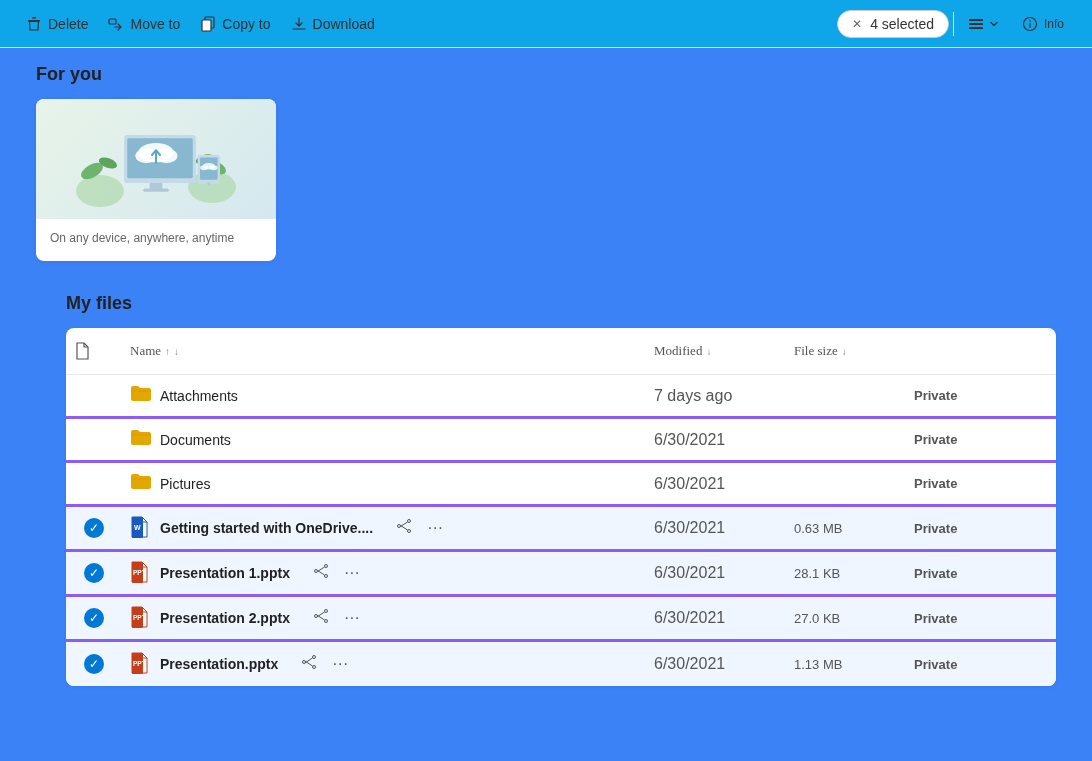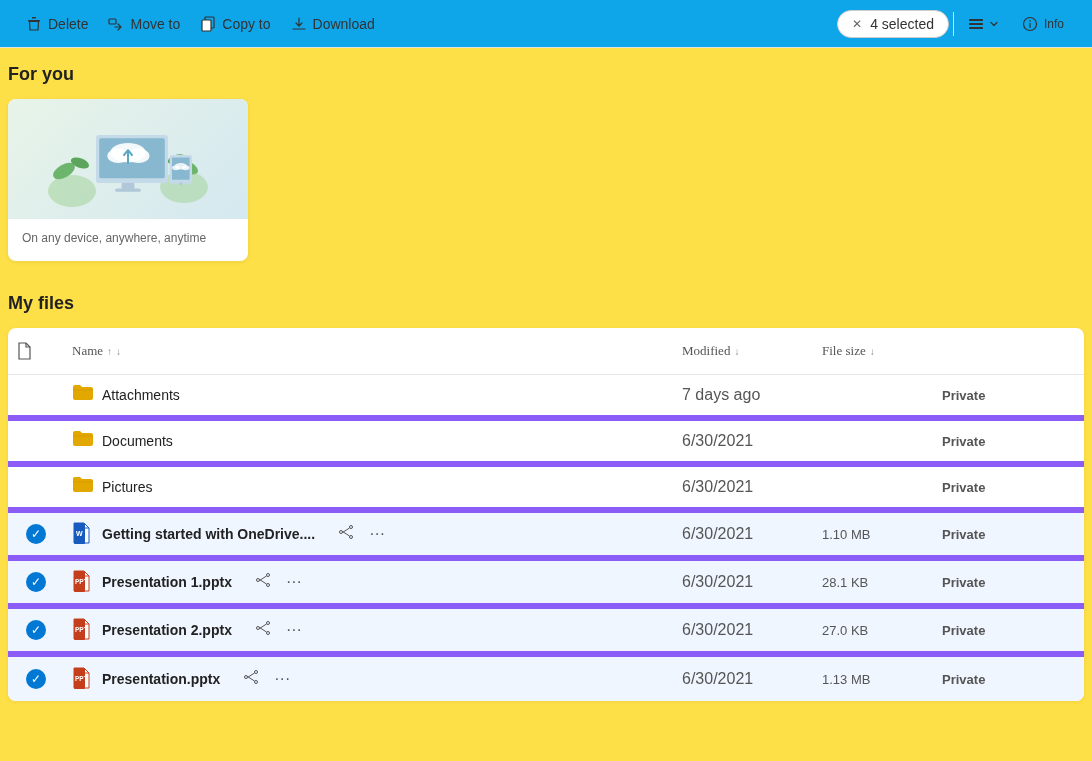--- a/index.html
+++ b/index.html
@@ -29,58 +29,58 @@
       padding: 6px 10px; border: none; background: transparent;
       cursor: pointer; border-radius: 4px; font-size: 14px; color: #333;
     }
     .toolbar-info-btn {
       display: flex; align-items: center; gap: 6px;
       padding: 6px 12px; border: none; background: transparent;
       cursor: pointer; border-radius: 4px; font-size: 12px; color: #333;
     }
 
     
-    .main { padding: 16px 8px; background: #fde047; min-height: calc(761px - 48px); }
+    .main { padding: 16px 36px; background: #3b82f6; min-height: calc(761px - 48px); }
 
     
     .section-title { font-size: 18px; font-weight: 600; margin-bottom: 14px; color: #222; }
 
     .promo-card {
       background: #fff; border-radius: 8px; width: 240px;
       overflow: hidden; padding-bottom: 16px;
       box-shadow: 0 1px 4px rgba(0,0,0,0.08);
     }
     .promo-card-image {
       width: 100%; height: 120px; background: linear-gradient(135deg, #e8f4e8 0%, #d4e8f0 100%);
       display: flex; align-items: center; justify-content: center; overflow: hidden;
     }
     .promo-card-image svg { width: 160px; height: 100px; }
     .promo-card-body { padding: 12px 14px 0; }
     .promo-card-title { font-size: 14px; font-weight: 600; color: #222; margin-bottom: 4px; }
     .promo-card-sub { font-size: 12px; color: #666; }
 
     
-    .my-files-section { margin-top: 32px; }
+    .my-files-section { margin-top: 32px; margin-left: 30px; }
 
     .files-table { background: #fff; border-radius: 8px; overflow: hidden; box-shadow: 0 1px 4px rgba(0,0,0,0.06); }
     .files-header {
       display: grid;
       grid-template-columns: 56px 1fr 140px 120px 150px;
       align-items: center; padding: 8px 0;
       border-bottom: 1px solid #e8e8e8;
       font-size: 13px; color: #555; font-weight: 500; font-family: Liberation Serif, serif;
     }
     .files-header-cell { padding: 6px 8px; display: flex; align-items: center; gap: 4px; }
     .files-header-cell .sort-icon { font-size: 10px; color: #888; }
 
     .file-row {
       display: grid;
       grid-template-columns: 56px 1fr 140px 120px 150px;
       align-items: center;
-      border-bottom: 6px solid #8b5cf6;
+      border-bottom: 3px solid #8b5cf6;
       min-height: 44px;
     }
     .file-row:last-child { border-bottom: none; }
     .file-row.selected { background: #f0f6ff; }
 
     .file-check-cell {
       display: flex; align-items: center; justify-content: center;
       padding: 0 8px;
     }
     .check-circle {
@@ -309,21 +309,21 @@
                     <circle cx="12" cy="2" r="1.5" stroke="#555" stroke-width="1"></circle>
                     <circle cx="12" cy="12" r="1.5" stroke="#555" stroke-width="1"></circle>
                     <circle cx="2" cy="7" r="1.5" stroke="#555" stroke-width="1"></circle>
                     <path d="M3.5 7.5L10.5 3M3.5 6.5L10.5 11" stroke="#555" stroke-width="1"></path>
                   </svg>
         </button>
         <button class="action-btn" title="More">···</button>
       </div>
     </div>
     <div class="file-modified">6/30/2021</div>
-    <div class="file-size">1.10 MB</div>
+    <div class="file-size">0.63 MB</div>
     <div class="file-sharing">Private</div>
   </div>
           <div class="file-row selected">
     <div class="file-check-cell">
               <div class="check-circle">✓</div>
             </div>
     <div class="file-icon-name">
       <span class="file-icon"><svg width="18" height="22" viewBox="0 0 18 22" fill="none" xmlns="http://www.w3.org/2000/svg">
     <path d="M2 1h10l5 5v15H2V1z" fill="#fff" stroke="#c43e1c" stroke-width="1"></path>
     <path d="M12 1v5h5" stroke="#c43e1c" stroke-width="1" fill="none"></path>

